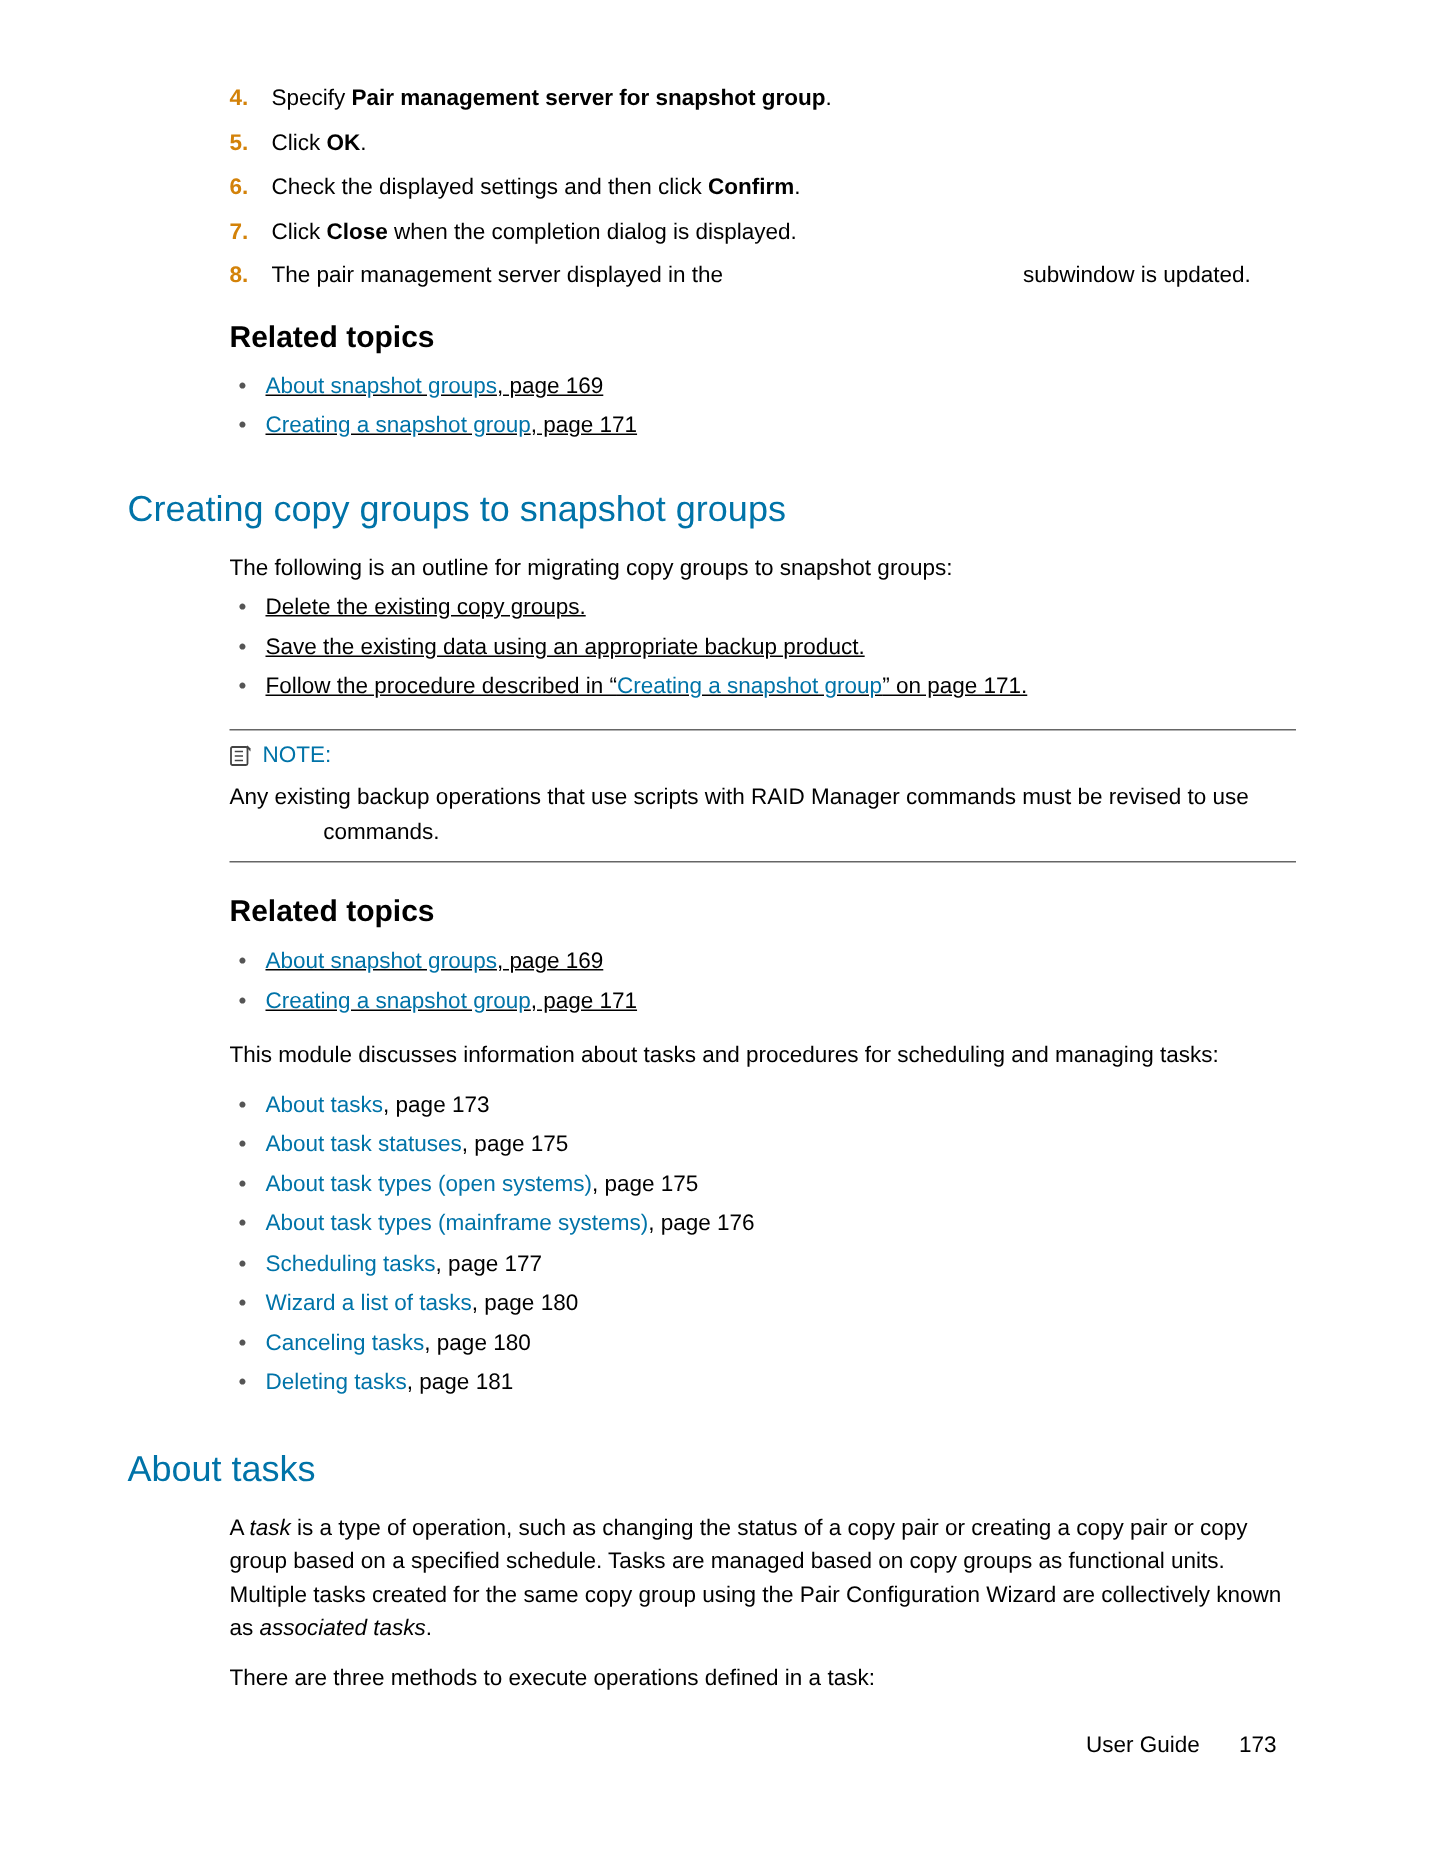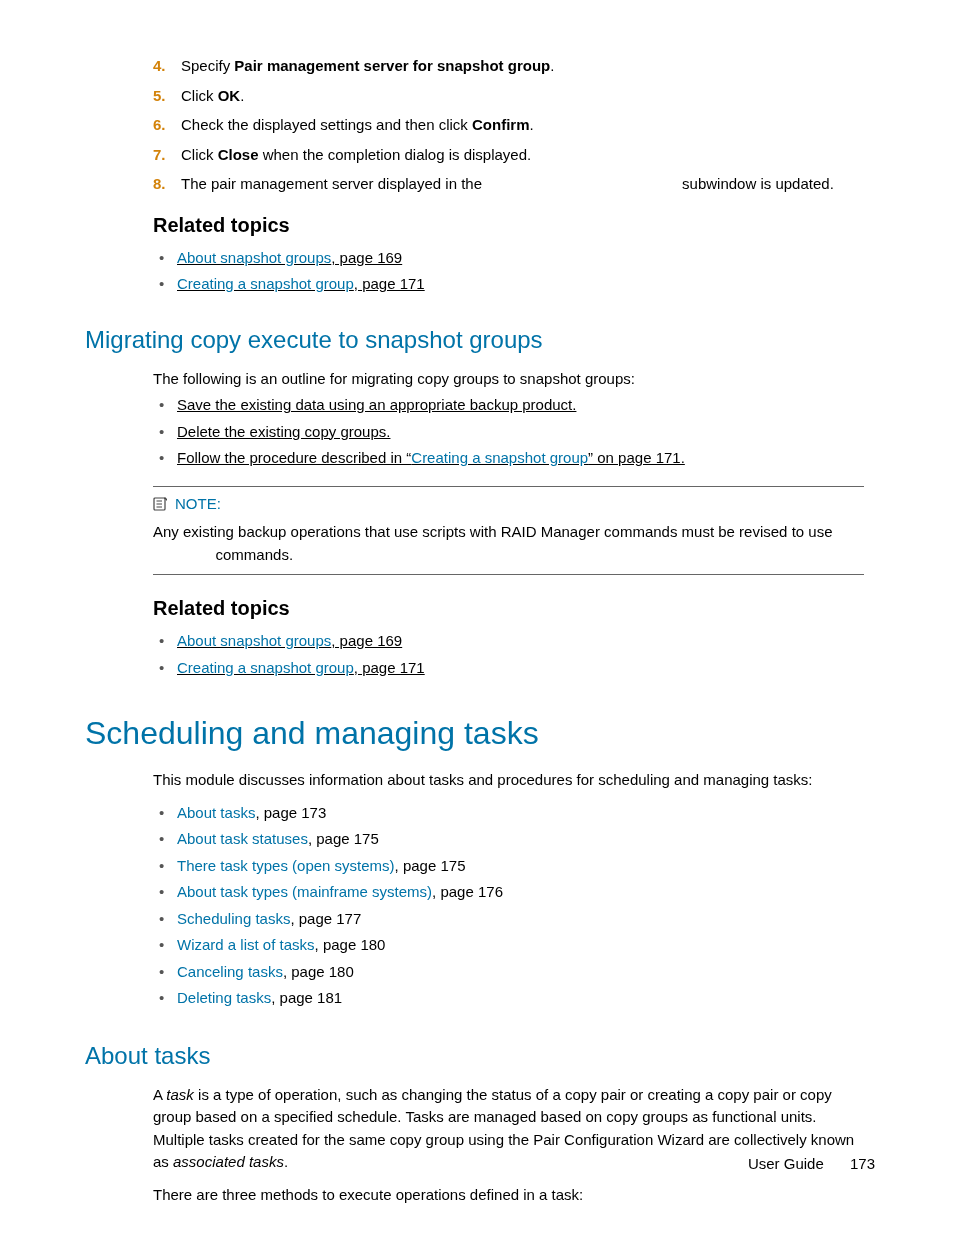--- a/index.html
+++ b/index.html
@@ -101,21 +101,21 @@
   .note-icon {
     width: 16px; height: 16px;
     display: inline-flex; align-items: center; justify-content: center;
     font-size: 14px; color: #444;
   }
   .note-body { margin-bottom: 8px; }
   .italic { font-style: italic; }
   .footer {
     position: absolute;
     bottom: 60px;
-    right: 79px;
+    right: 103px;
     font-size: 15px;
   }
   .footer .pg { margin-left: 22px; }
   .toc-list { margin-left: 92px; list-style:none; margin-bottom:28px;}
   .toc-list li { position:relative; margin-bottom:4px;}
   .toc-list li::before { content:"•"; position:absolute; left:-18px; color:#555;}
 </style>
 </head>
 <body>
 
@@ -143,25 +143,25 @@
       <span><span>The pair management server displayed in the </span><span style="white-space:pre">                                               subwindow is updated.</span></span>
     </li>
   </ol>
 
   <div class="related-heading sm-indent">Related topics</div>
   <ul class="bullet-list">
     <li><span class="link">About snapshot groups</span><span>, page 169</span></li>
     <li><span class="link">Creating a snapshot group</span><span>, page 171</span></li>
   </ul>
 
-  <h2 class="h2">Migrating copy execute to snapshot groups</h2>
+  <h2 class="h2">Creating copy groups to snapshot groups</h2>
   <p class="body-p tight">The following is an outline for migrating copy groups to snapshot groups:</p>
   <ul class="bullet-list">
+    <li>Delete the existing copy groups.</li>
     <li>Save the existing data using an appropriate backup product.</li>
-    <li>Delete the existing copy groups.</li>
     <li><span>Follow the procedure described in “</span><span class="link">Creating a snapshot group</span><span>” on page 171.</span></li>
   </ul>
 
   <div class="note-block">
     <hr class="note-rule">
     <div class="note-label-row">
       <span class="note-icon">
         <svg width="16" height="16" viewBox="0 0 16 16">
             <rect x="1" y="2" width="11" height="12" rx="1" fill="none" stroke="#444" stroke-width="1.2"></rect>
             <path d="M11 2 L14 5 L14 3 L12 1 Z" fill="#444"></path>
@@ -175,26 +175,25 @@
     <p class="note-body"><span>Any existing backup operations that use scripts with RAID Manager commands must be revised to use </span><span style="white-space:pre">               </span><span>commands.</span></p>
     <hr class="note-rule">
   </div>
 
   <div class="related-heading sm-indent">Related topics</div>
   <ul class="bullet-list">
     <li><span class="link">About snapshot groups</span><span>, page 169</span></li>
     <li><span class="link">Creating a snapshot group</span><span>, page 171</span></li>
   </ul>
 
-  <h1 class="h1">Scheduling and managing tasks</h1>
   <p class="body-p">This module discusses information about tasks and procedures for scheduling and managing tasks:</p>
   <ul class="toc-list">
     <li><span class="link">About tasks</span><span>, page 173</span></li>
     <li><span class="link">About task statuses</span><span>, page 175</span></li>
-    <li><span class="link">There task types (open systems)</span><span>, page 175</span></li>
+    <li><span class="link">About task types (open systems)</span><span>, page 175</span></li>
     <li><span class="link">About task types (mainframe systems)</span><span>, page 176</span></li>
     <li><span class="link">Scheduling tasks</span><span>, page 177</span></li>
     <li><span class="link">Wizard a list of tasks</span><span>, page 180</span></li>
     <li><span class="link">Canceling tasks</span><span>, page 180</span></li>
     <li><span class="link">Deleting tasks</span><span>, page 181</span></li>
   </ul>
 
   <h2 class="h2">About tasks</h2>
   <p class="body-p"><span>A </span><span class="italic">task</span><span> is a type of operation, such as changing the status of a copy pair or creating a copy pair or copy group based on a specified schedule. Tasks are managed based on copy groups as functional units. Multiple tasks created for the same copy group using the Pair Configuration Wizard are collectively known as </span><span class="italic">associated tasks</span><span>.</span></p>
   <p class="body-p">There are three methods to execute operations defined in a task:</p>

